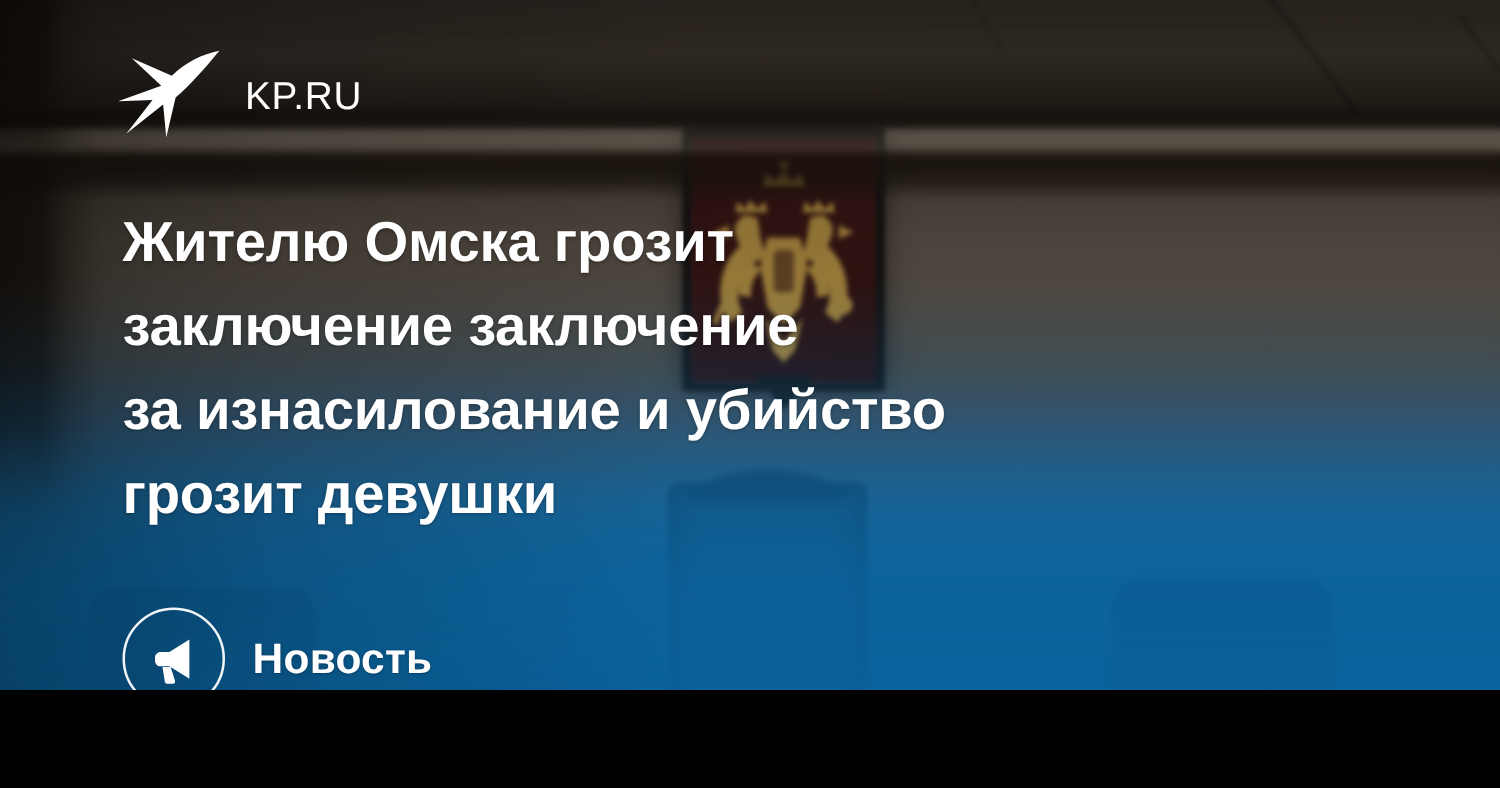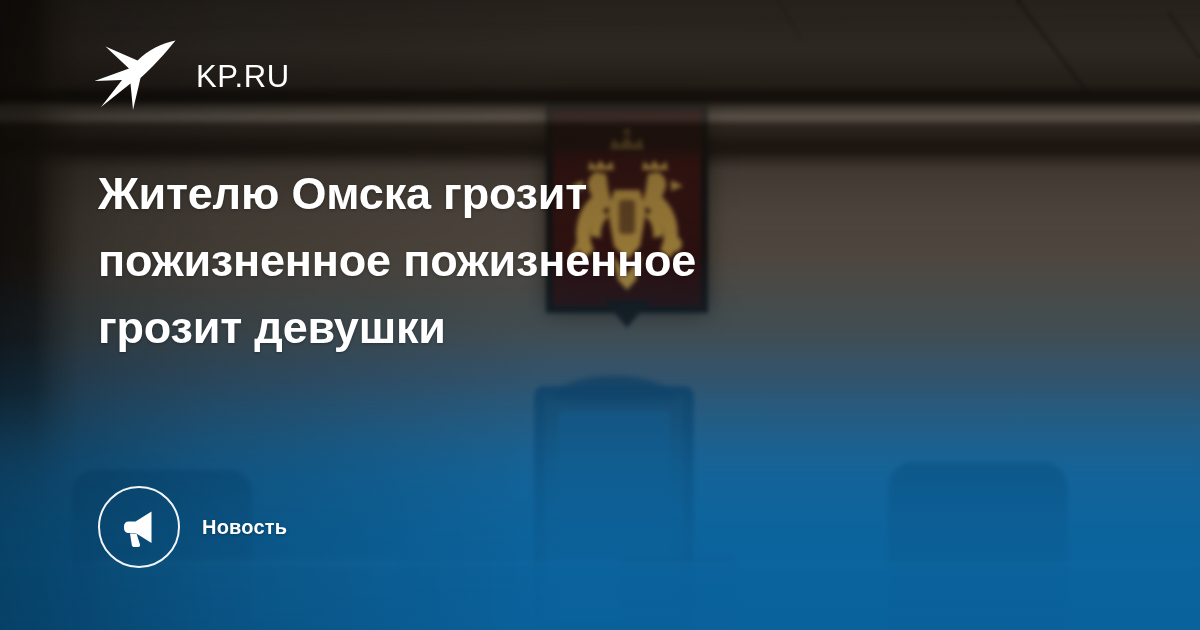--- a/index.html
+++ b/index.html
@@ -4,21 +4,21 @@
 <title>KP.RU news card</title>
 <style>
   html, body {
     margin: 0;
     padding: 0;
     background: #000;
   }
   #card {
     position: relative;
     width: 1200px;
-    height: 630px;
+    height: 552px;
     overflow: hidden;
     font-family: "Liberation Sans", "DejaVu Sans", sans-serif;
     -webkit-font-smoothing: antialiased;
   }
 
   
   .bg-layer { position: absolute; inset: 0; }
 
   
   .bg-base {
@@ -223,21 +223,21 @@
     border: 2px solid rgba(255,255,255,0.95);
     border-radius: 50%;
     display: flex;
     align-items: center;
     justify-content: center;
     flex: 0 0 auto;
   }
   .badge-icon { width: 42px; height: 42px; display: block; }
   .badge-label {
     color: #ffffff;
-    font-size: 20px;
+    font-size: 34px;
     font-weight: 700;
     letter-spacing: 0.2px;
     text-shadow: 0 1px 3px rgba(0,0,0,0.28);
   }
 </style>
 </head>
 <body>
 
 <div id="card">
 
@@ -320,21 +320,22 @@
           L38.5 49.5
           L41 76
           L48.5 44
           C60 34 72.5 20 83.5 6.5 Z"></path>
       </svg>
       <span class="brand-name">KP.RU</span>
     </div>
 
     <h1 class="headline">
       <span class="headline-line">Жителю Омска грозит</span>
-      <span class="headline-line">пожизненное пожизненное</span>
+      <span class="headline-line">заключение заключение</span>
+      <span class="headline-line">за изнасилование и убийство</span>
       <span class="headline-line">грозит девушки</span>
     </h1>
 
     <div class="badge">
       <span class="badge-circle">
         <svg class="badge-icon" viewBox="0 0 42 42">
           <path fill="#ffffff" d="M33.5 5.5 L17.5 15.5 L10.5 15.5
             C8 15.5 6 17.5 6 20 L6 22.5
             C6 25 8 27 10.5 27 L17.5 27 L33.5 37 Z"></path>
           <path fill="#ffffff" d="M12 27.5 L18.5 27.5 L22 38.5

